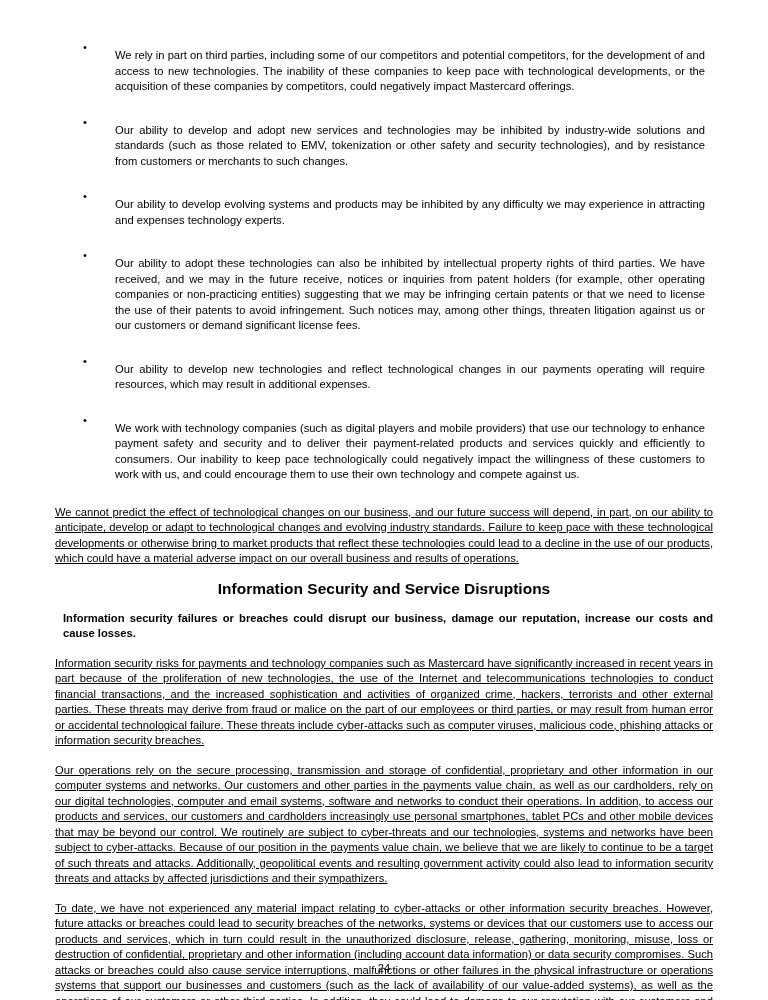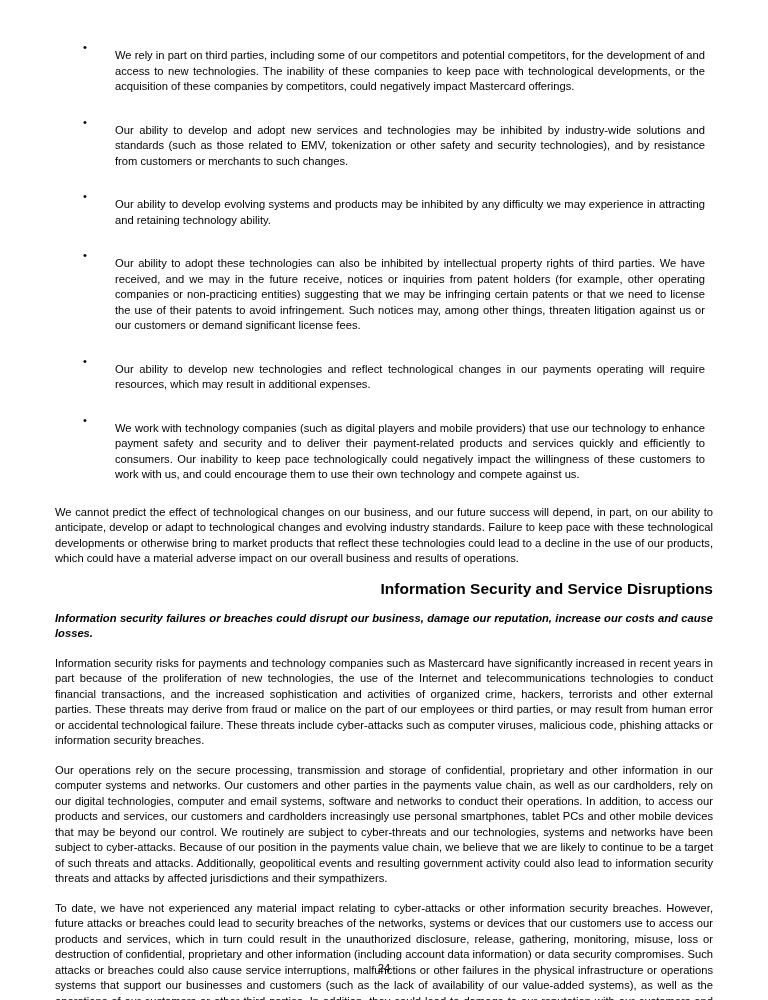--- a/index.html
+++ b/index.html
@@ -33,31 +33,31 @@
     flex: none;
     width: 24px;
     text-align: left;
   }
   .bullet-text {
     flex: 1;
     margin: 8px;
   }
   p.body-par {
     margin: 14px 0 12px 0;
+    text-decoration: underline;
   }
   p.bold-par {
     font-weight: bold;
-    margin: 0 0 12px 0;
-    font-style: italic;
+    margin: 0 0 12px 8px;
   }
   h1.section-heading {
     font-size: 15.5px;
     line-height: 19px;
     font-weight: bold;
-    text-align: right;
+    text-align: center;
     margin: 4px 0 13px 0;
   }
   .page-number {
     position: absolute;
     left: 0;
     right: 0;
     bottom: 24px;
     text-align: center;
     font-size: 11.2px;
   }
@@ -74,21 +74,21 @@
       <p class="bullet-text">We rely in part on third parties, including some of our competitors and potential competitors, for the development of and access to new technologies.  The inability of these companies to keep pace with technological developments, or the acquisition of these companies by competitors, could negatively impact Mastercard offerings.</p>
     </div>
 
     <div class="bullet-item">
       <span class="bullet-marker">•</span>
       <p class="bullet-text">Our ability to develop and adopt new services and technologies may be inhibited by industry-wide solutions and standards (such as those related to EMV, tokenization or other safety and security technologies), and by resistance from customers or merchants to such changes.</p>
     </div>
 
     <div class="bullet-item">
       <span class="bullet-marker">•</span>
-      <p class="bullet-text">Our ability to develop evolving systems and products may be inhibited by any difficulty we may experience in attracting and retaining technology ability.</p>
+      <p class="bullet-text">Our ability to develop evolving systems and products may be inhibited by any difficulty we may experience in attracting and expenses technology experts.</p>
     </div>
 
     <div class="bullet-item">
       <span class="bullet-marker">•</span>
       <p class="bullet-text">Our ability to adopt these technologies can also be inhibited by intellectual property rights of third parties.  We have received, and we may in the future receive, notices or inquiries from patent holders (for example, other operating companies or non-practicing entities) suggesting that we may be infringing certain patents or that we need to license the use of their patents to avoid infringement.  Such notices may, among other things, threaten litigation against us or our customers or demand significant license fees.</p>
     </div>
 
     <div class="bullet-item">
       <span class="bullet-marker">•</span>
       <p class="bullet-text">Our ability to develop new technologies and reflect technological changes in our payments operating will require resources, which may result in additional expenses.</p>

